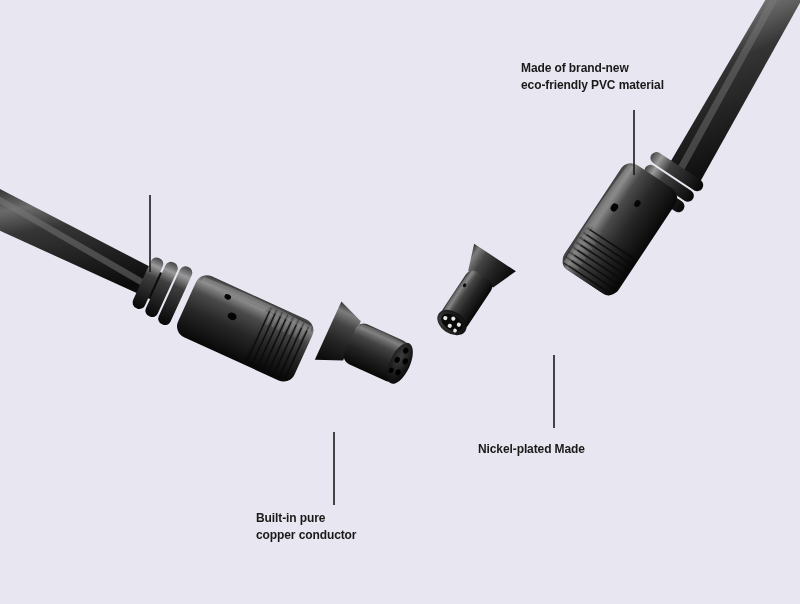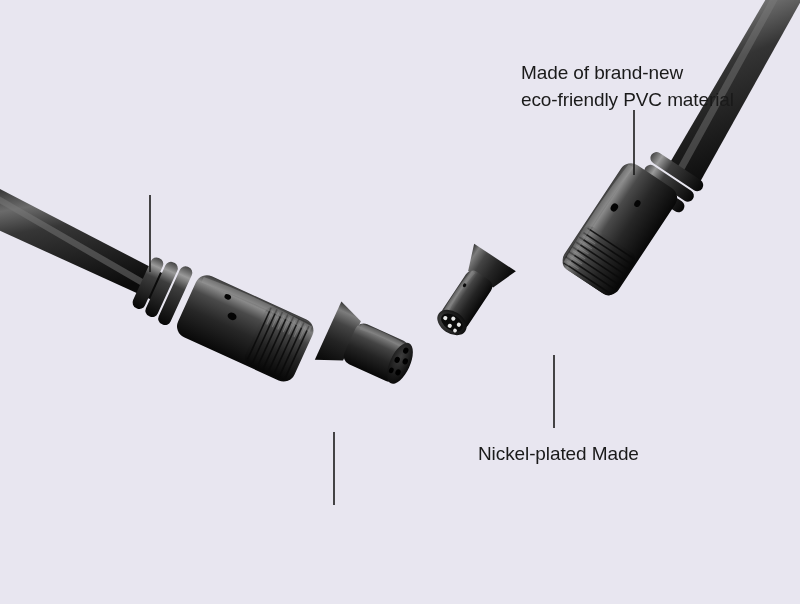--- a/index.html
+++ b/index.html
@@ -21,22 +21,22 @@
   #art {
     position: absolute;
     left: 0;
     top: 0;
     width: 800px;
     height: 604px;
   }
   .anno {
     position: absolute;
     color: #1a1a1a;
-    font-size: 19px;
-    font-weight: 400;
+    font-size: 12px;
+    font-weight: 700;
     line-height: 1.42;
     letter-spacing: -0.1px;
     white-space: pre-line;
   }
   #anno-copper-conductor-premium { left: 94px; top: 112px; }
   #anno-pvc-material          { left: 521px; top: 60px; }
   #anno-built-in-copper       { left: 256px; top: 510px; }
   #anno-nickel-plug           { left: 478px; top: 441px; }
 </style>
 </head>
@@ -220,16 +220,18 @@
       <line x1="634" y1="110" x2="634" y2="175"></line>
       <line x1="334" y1="432" x2="334" y2="505"></line>
       <line x1="554" y1="355" x2="554" y2="428"></line>
     </g>
   </svg>
 
 
   <div class="anno" id="anno-pvc-material">Made of brand-new
 eco-friendly PVC material</div>
 
+  <div class="anno" id="anno-built-in-copper">Built-in pure
+copper conductor</div>
 
   <div class="anno" id="anno-nickel-plug">Nickel-plated Made</div>
 
 </div>
 
 </body></html>

